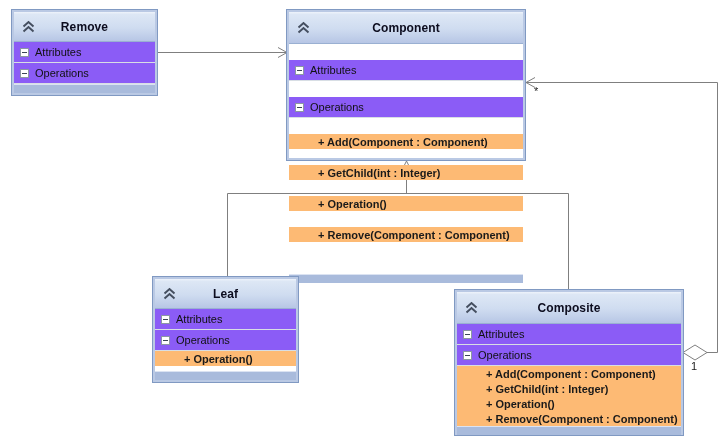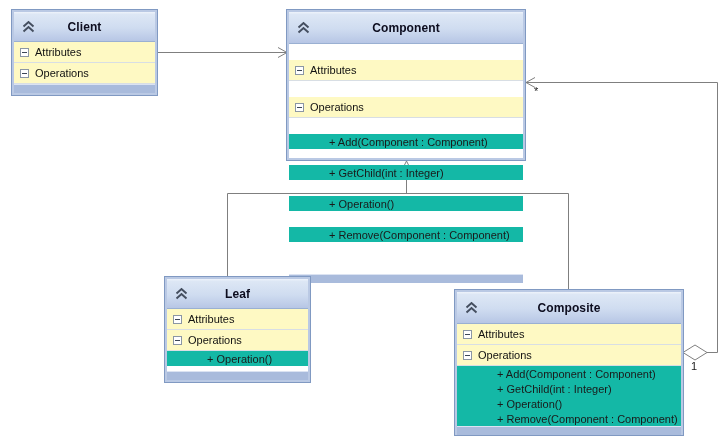--- a/index.html
+++ b/index.html
@@ -56,44 +56,45 @@
     text-align: center;
     font-size: 12px;
     font-weight: bold;
     color: #0c0c1e;
     letter-spacing: 0.1px;
   }
 
   .uml-row {
     flex: 0 0 auto;
     height: 21px;
-    background: #fef9c3;
+    background: #8b5cf6;
     border-bottom: 1px solid #d8dee4;
     display: flex;
     align-items: center;
     gap: 6px;
     padding: 0 4px 0 6px;
     font-size: 11px;
     color: #111111;
     box-sizing: border-box;
   }
 
   .minusbox { width: 9px; height: 9px; flex: 0 0 auto; display: block; }
 
   .uml-member {
     flex: 0 0 auto;
     height: 15px;
-    background: #14b8a6;
-    padding: 0 4px 0 40px;
+    background: #fdba74;
+    padding: 0 4px 0 29px;
     font-size: 11px;
     color: #1a1a1a;
     display: flex;
     align-items: center;
     white-space: nowrap;
     overflow: hidden;
+    font-weight: bold;
   }
 
   .uml-filler { flex: 1 1 auto; background: #ffffff; }
 
   .uml-footer {
     flex: 0 0 auto;
     height: 8px;
     background: #a9bbdc;
     border-top: 1px solid #dbe3f2;
   }
@@ -133,21 +134,21 @@
   </svg>
 
   <span class="mult-label" style="left:534px; top:86px;">*</span>
   <span class="mult-label" style="left:691px; top:361px;">1</span>
 
   <div class="uml-class" style="left:12px; top:10px; width:145px; height:85px;">
     <div class="uml-header hdr30">
       <svg class="chevron" viewBox="0 0 15 13">
         <path d="M2.5,6 L7.5,1.5 L12.5,6 M2.5,11 L7.5,6.5 L12.5,11" fill="none" stroke="#454f60" stroke-width="2"></path>
       </svg>
-      <span class="uml-title">Client</span>
+      <span class="uml-title">Remove</span>
     </div>
     <div class="uml-row">
       <svg class="minusbox" viewBox="0 0 9 9">
         <rect x="0.5" y="0.5" width="8" height="8" fill="#ffffff" stroke="#8b96a4"></rect>
         <line x1="2" y1="4.5" x2="7" y2="4.5" stroke="#3c4656"></line>
       </svg>
       <span>Attributes</span>
     </div>
     <div class="uml-row">
       <svg class="minusbox" viewBox="0 0 9 9">
@@ -182,21 +183,21 @@
       <span>Operations</span>
     </div>
     <div class="uml-member">+ Add(Component : Component)</div>
     <div class="uml-member">+ GetChild(int : Integer)</div>
     <div class="uml-member">+ Operation()</div>
     <div class="uml-member">+ Remove(Component : Component)</div>
     <div class="uml-filler"></div>
     <div class="uml-footer"></div>
   </div>
 
-  <div class="uml-class" style="left:153px; top:277px; width:145px; height:105px;margin-left:12px;">
+  <div class="uml-class" style="left:153px; top:277px; width:145px; height:105px;">
     <div class="uml-header hdr30">
       <svg class="chevron" viewBox="0 0 15 13">
         <path d="M2.5,6 L7.5,1.5 L12.5,6 M2.5,11 L7.5,6.5 L12.5,11" fill="none" stroke="#454f60" stroke-width="2"></path>
       </svg>
       <span class="uml-title">Leaf</span>
     </div>
     <div class="uml-row">
       <svg class="minusbox" viewBox="0 0 9 9">
         <rect x="0.5" y="0.5" width="8" height="8" fill="#ffffff" stroke="#8b96a4"></rect>
         <line x1="2" y1="4.5" x2="7" y2="4.5" stroke="#3c4656"></line>

